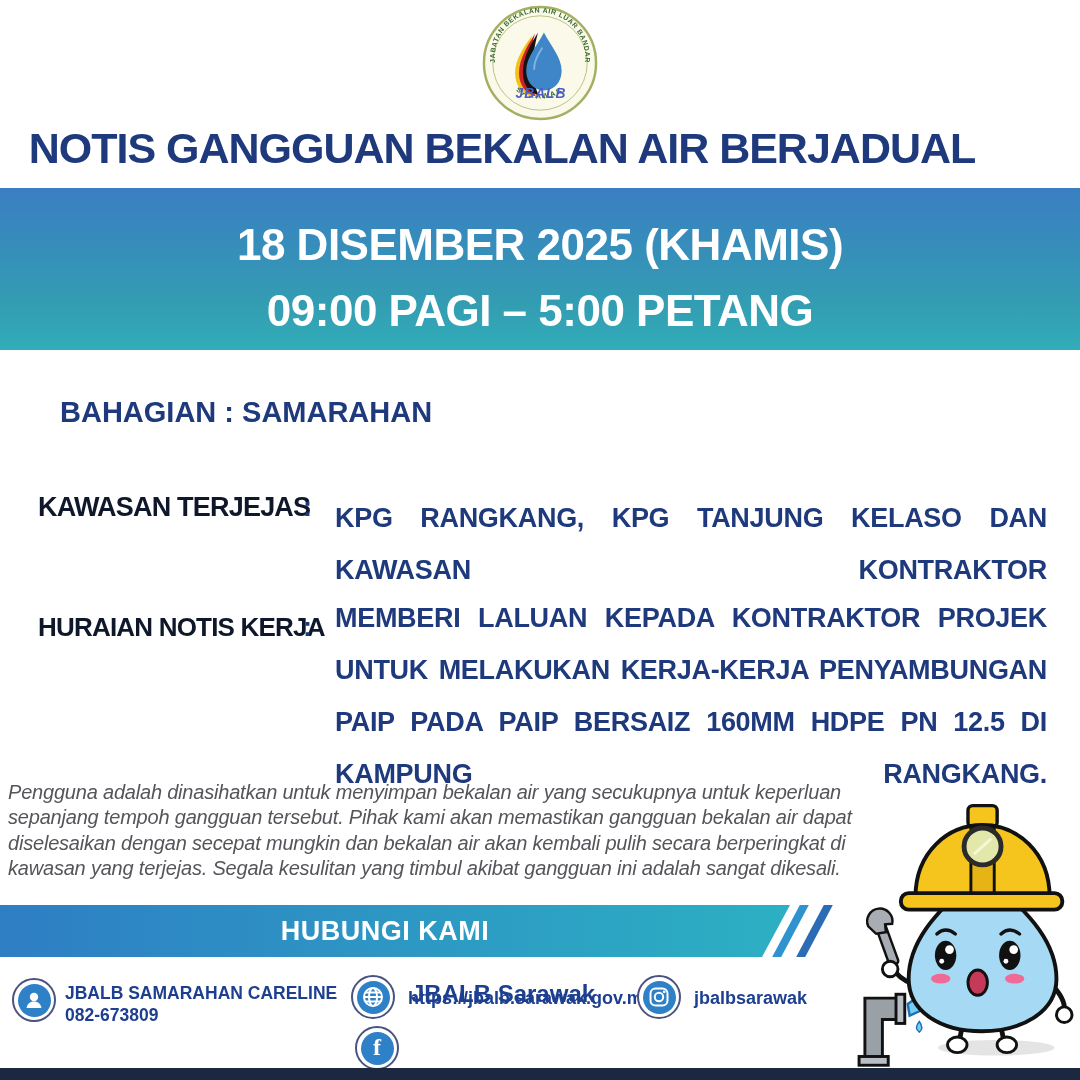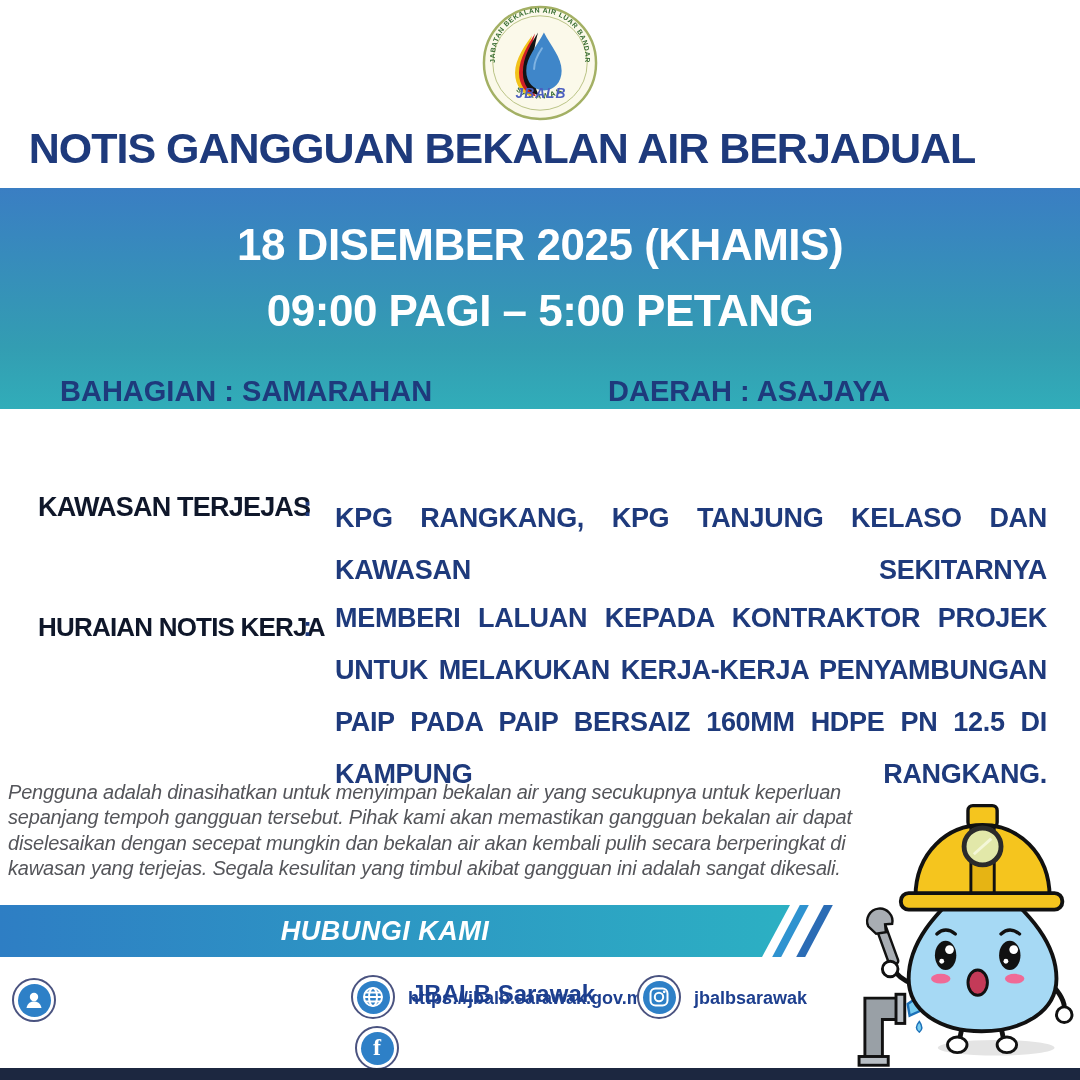--- a/index.html
+++ b/index.html
@@ -5,29 +5,29 @@
   html,body{margin:0;padding:0;background:#fff;}
   .page{position:relative;width:1080px;height:1080px;background:#ffffff;
         font-family:"Liberation Sans",sans-serif;overflow:hidden;}
 
   
   .logo{position:absolute;left:50%;top:4px;transform:translateX(-50%);width:118px;height:118px;}
   .title{position:absolute;top:124px;left:0;width:1004px;text-align:center;
          font-size:43px;font-weight:bold;color:#1e3a7c;letter-spacing:-1px;white-space:nowrap;}
 
   
-  .date-banner{position:absolute;top:188px;left:0;width:1080px;height:221px;
+  .date-banner{position:absolute;top:188px;left:0;width:1080px;height:162px;
                background:linear-gradient(180deg,#3a7ec3 0%,#339db2 72%,#31adb9 100%);
                color:#fff;text-align:center;}
   .date-line{font-size:44px;font-weight:bold;letter-spacing:-0.5px;}
   .date-line.first{padding-top:32px;}
   .date-line.second{padding-top:16px;}
 
   
-  .region{position:absolute;top:375px;font-size:29px;font-weight:bold;color:#1e3a7c;white-space:nowrap;}
+  .region{position:absolute;top:396px;font-size:29px;font-weight:bold;color:#1e3a7c;white-space:nowrap;}
   .region.bahagian{left:60px;}
   .region.daerah{left:608px;}
 
   
   .kv-label{position:absolute;left:38px;font-size:27px;font-weight:bold;color:#0f172a;
             letter-spacing:-0.8px;white-space:nowrap;}
   .kv-colon{position:absolute;left:303px;font-size:27px;font-weight:bold;color:#1e3a7c;}
   .kv-value{position:absolute;left:335px;width:712px;font-size:27px;font-weight:bold;color:#1e3a7c;
             letter-spacing:-0.3px;text-align:justify;line-height:52px;}
   .kv-value::after{content:"";display:inline-block;width:100%;}
@@ -37,21 +37,21 @@
   .row-huraian .kv-value{top:592px;}
   .row-huraian .kv-label{font-size:26px;}
 
   
   .advisory{position:absolute;left:8px;top:780px;width:864px;font-style:italic;
             font-size:20px;line-height:1.27;color:#54555a;letter-spacing:-0.2px;}
 
   
   .hubungi-banner{position:absolute;left:0;top:905px;width:790px;height:64px;
                   background:linear-gradient(90deg,#2e7ec4 0%,#2cb0c3 100%);
-                  clip-path:polygon(0 0,790px 0,762px 52px,0 52px);font-style:italic;}
+                  clip-path:polygon(0 0,790px 0,762px 52px,0 52px);}
   .hubungi-text{width:770px;text-align:center;line-height:52px;color:#fff;
                 font-size:27px;font-weight:bold;letter-spacing:0.5px;}
   .slash{position:absolute;top:905px;width:9px;height:52px;transform:skewX(-28deg);}
   .slash.s1{left:786px;background:#2f93d0;}
   .slash.s2{left:810px;background:#2b6cb5;}
 
   
   .badge{position:absolute;width:44px;height:44px;border-radius:50%;background:#fff;
          border:2px solid #4a5380;display:flex;align-items:center;justify-content:center;box-sizing:border-box;}
   .badge-inner{width:33px;height:33px;border-radius:50%;background:#2e80c7;color:#fff;
@@ -101,26 +101,25 @@
   </svg>
 
   <div class="title">NOTIS GANGGUAN BEKALAN AIR BERJADUAL</div>
 
   <div class="date-banner">
     <div class="date-line first">18 DISEMBER 2025 (KHAMIS)</div>
     <div class="date-line second">09:00 PAGI – 5:00 PETANG</div>
   </div>
 
   <div class="region bahagian">BAHAGIAN : SAMARAHAN</div>
-  <div class="region daerah">DAERAH : ASAJAYA</div>
 
   <div class="row-kawasan">
     <div class="kv-label">KAWASAN TERJEJAS</div>
     <div class="kv-colon">:</div>
-    <div class="kv-value">KPG RANGKANG, KPG TANJUNG KELASO DAN KAWASAN SEKITARNYA</div>
+    <div class="kv-value">KPG RANGKANG, KPG TANJUNG KELASO DAN KAWASAN KONTRAKTOR</div>
   </div>
 
   <div class="row-huraian">
     <div class="kv-label">HURAIAN NOTIS KERJA</div>
     <div class="kv-colon">:</div>
     <div class="kv-value">MEMBERI LALUAN KEPADA KONTRAKTOR PROJEK UNTUK MELAKUKAN KERJA-KERJA PENYAMBUNGAN PAIP PADA PAIP BERSAIZ 160MM HDPE PN 12.5 DI KAMPUNG RANGKANG.</div>
   </div>
 
   <div class="advisory">Pengguna adalah dinasihatkan untuk menyimpan bekalan air yang secukupnya untuk keperluan sepanjang tempoh gangguan tersebut. Pihak kami akan memastikan gangguan bekalan air dapat diselesaikan dengan secepat mungkin dan bekalan air akan kembali pulih secara berperingkat di kawasan yang terjejas. Segala kesulitan yang timbul akibat gangguan ini adalah sangat dikesali.</div>
 
@@ -132,20 +131,24 @@
 
   <div class="badge phone-badge">
     <div class="badge-inner">
       <svg width="24" height="24" viewBox="0 0 24 24">
         <circle cx="12" cy="9" r="4.2" fill="#fff"></circle>
         <path d="M4.5,20 C5.5,14.8 9,13.5 12,13.5 C15,13.5 18.5,14.8 19.5,20 Z" fill="#fff"></path>
       </svg>
     </div>
   </div>
   <div class="call-block contact-text">
+    <div class="grp">
+      <div>JBALB SAMARAHAN CARELINE</div>
+      <div>082-673809</div>
+    </div>
   </div>
 
   <div class="badge web-badge">
     <div class="badge-inner">
       <svg width="26" height="26" viewBox="0 0 26 26">
         <circle cx="13" cy="13" r="9" fill="none" stroke="#fff" stroke-width="2"></circle>
         <ellipse cx="13" cy="13" rx="4" ry="9" fill="none" stroke="#fff" stroke-width="2"></ellipse>
         <line x1="4" y1="13" x2="22" y2="13" stroke="#fff" stroke-width="2"></line>
         <line x1="5.5" y1="8.5" x2="20.5" y2="8.5" stroke="#fff" stroke-width="2"></line>
         <line x1="5.5" y1="17.5" x2="20.5" y2="17.5" stroke="#fff" stroke-width="2"></line>

